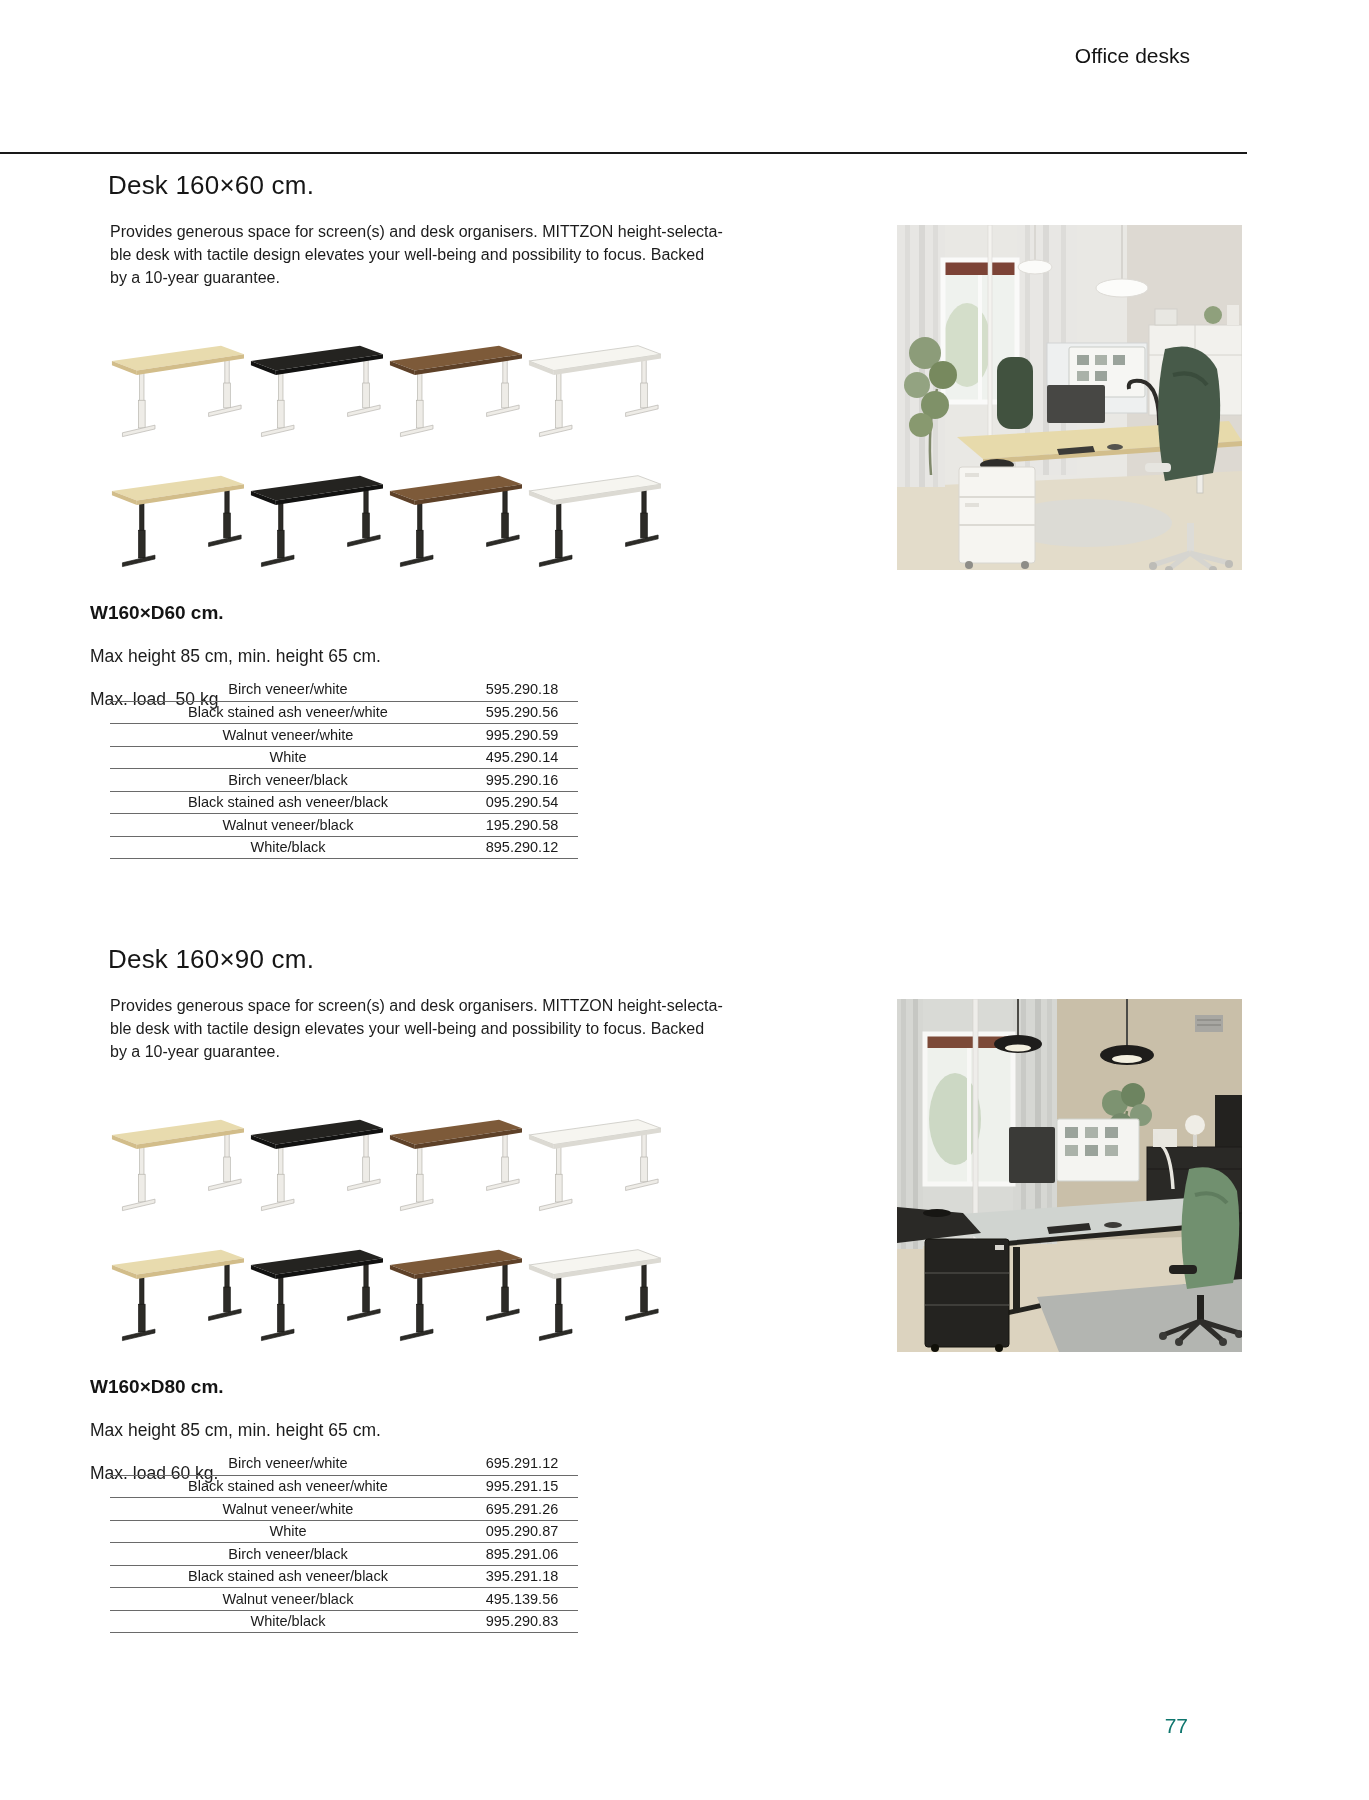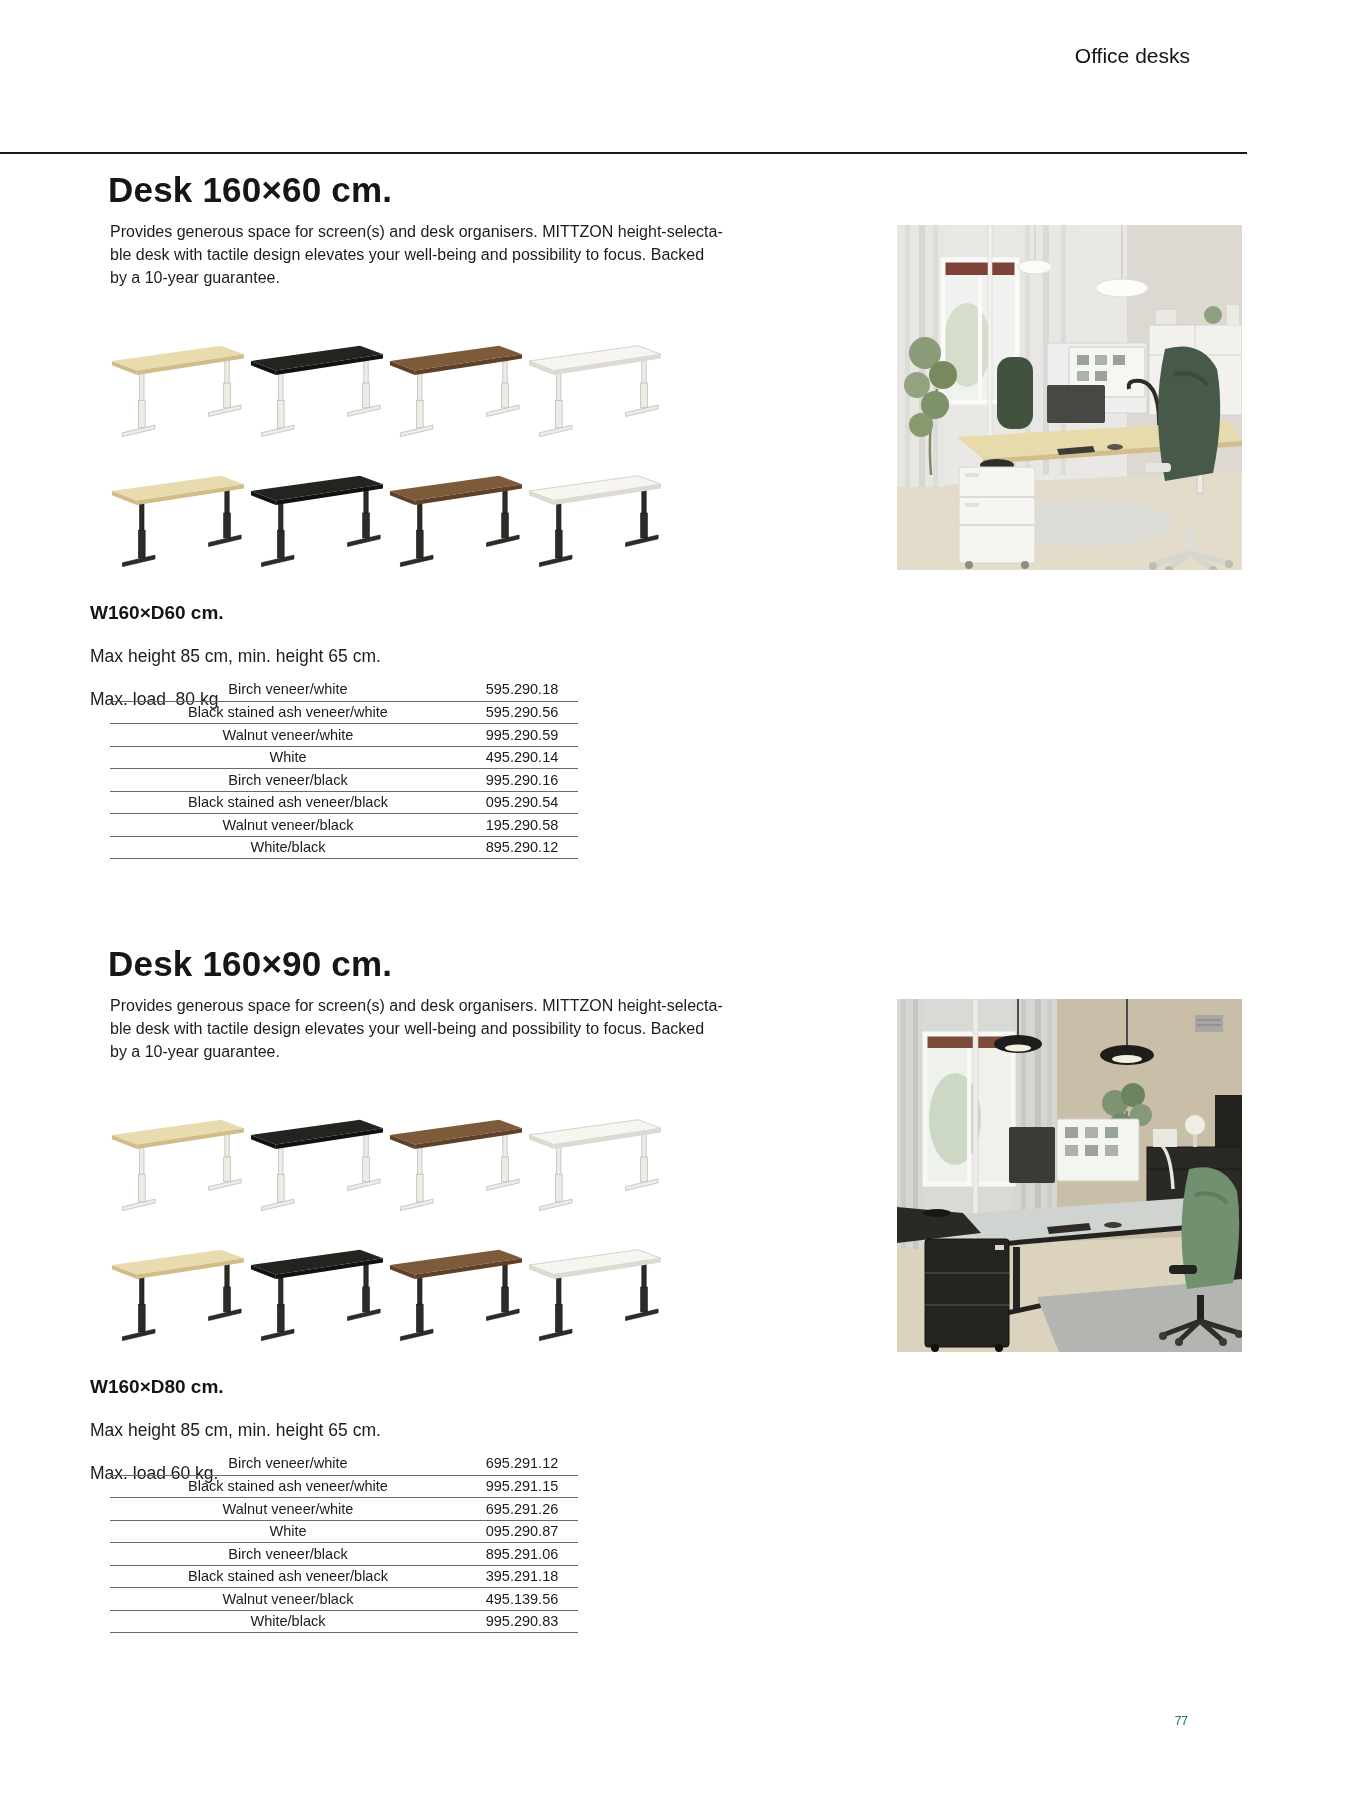--- a/index.html
+++ b/index.html
@@ -15,21 +15,21 @@
   }
   .top-rule {
     position: absolute; top: 152px; left: 0;
     width: 1247px; height: 2px; background: #191919;
   }
   .section { position: absolute; left: 0; width: 1369px; }
   .section.s1 { top: 170px; }
   .section.s2 { top: 944px; }
   .section-title {
     position: absolute; left: 108px; top: 0;
-    font-size: 35px; font-weight: 700; color: #161616; letter-spacing: 0.2px;
+    font-size: 26px; font-weight: 400; color: #161616; letter-spacing: 0.2px;
   }
   .section-desc {
     position: absolute; left: 110px; top: 50px; width: 790px;
     font-size: 16px; line-height: 23px; color: #1c1c1c;
     white-space: pre-line;
   }
   .thumb-row { position: absolute; left: 110px; display: flex; gap: 5px; }
   .thumb-row.row1 { top: 168px; }
   .thumb-row.row2 { top: 298px; }
   .thumb { width: 134px; height: 113px; }
@@ -47,21 +47,21 @@
   .finish-row:first-child { border-top: none; }
   .finish-label { flex: 0 0 356px; }
   .finish-article { flex: 1; }
   .photo {
     position: absolute; left: 897px; top: 55px;
     width: 345px; height: 345px; overflow: hidden; background: #e9e8e4;
   }
   .s2 .photo { height: 353px; background: #c9bfa9; }
   .page-number {
     position: absolute; top: 1714px; right: 124px;
-    font-size: 12px; color: #0f766e;
+    font-size: 21px; color: #0f766e;
   }
 </style>
 </head>
 <body>
 
 <div class="page">
 
   <div class="doc-header">Office desks</div>
   <div class="top-rule"></div>
 
@@ -160,21 +160,21 @@
             <polygon points="13,99 47,91 47,95 13,103" fill="#2c2b27" stroke="#1a1916" stroke-width="0.7"></polygon>
             <polygon points="2,24 116,8 140,17 28,34" fill="#f6f5f0" stroke="#c7c5bf" stroke-width="0.8"></polygon>
             <polygon points="28,34 140,17 140,21.5 28,38.5" fill="#dcdad3"></polygon>
             <polygon points="2,24 28,34 28,38.5 2,28.5" fill="#dcdad3"></polygon>
           </svg></div>
       </div>
 
     <div class="spec">
       <div class="spec-title">W160×D60 cm.</div>
       <div class="spec-line">Max height 85 cm, min. height 65 cm.</div>
-      <div class="spec-line">Max. load  80 kg</div>
+      <div class="spec-line">Max. load  50 kg</div>
     </div>
 
     <div class="finish-table">
         <div class="finish-row">
           <span class="finish-label">Birch veneer/white</span>
           <span class="finish-article">595.290.18</span>
         </div>
         <div class="finish-row">
           <span class="finish-label">Black stained ash veneer/white</span>
           <span class="finish-article">595.290.56</span>

